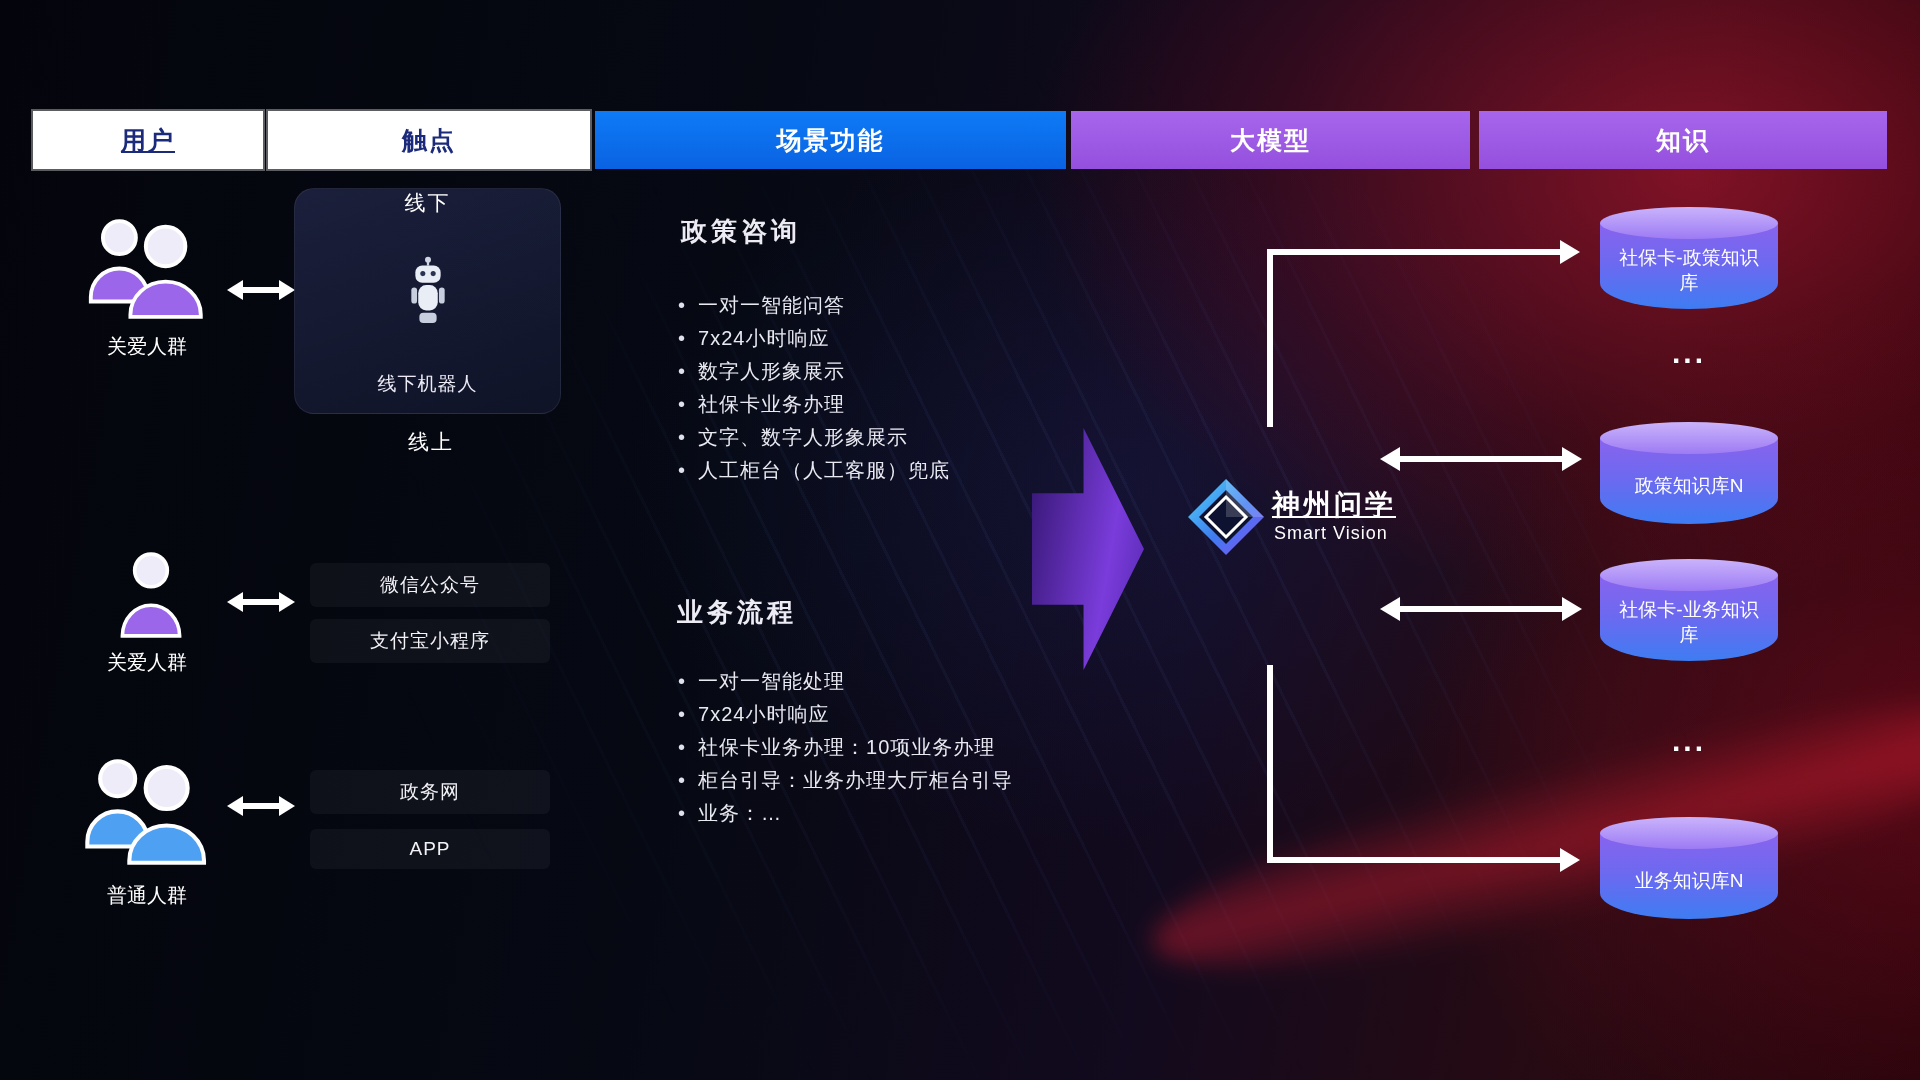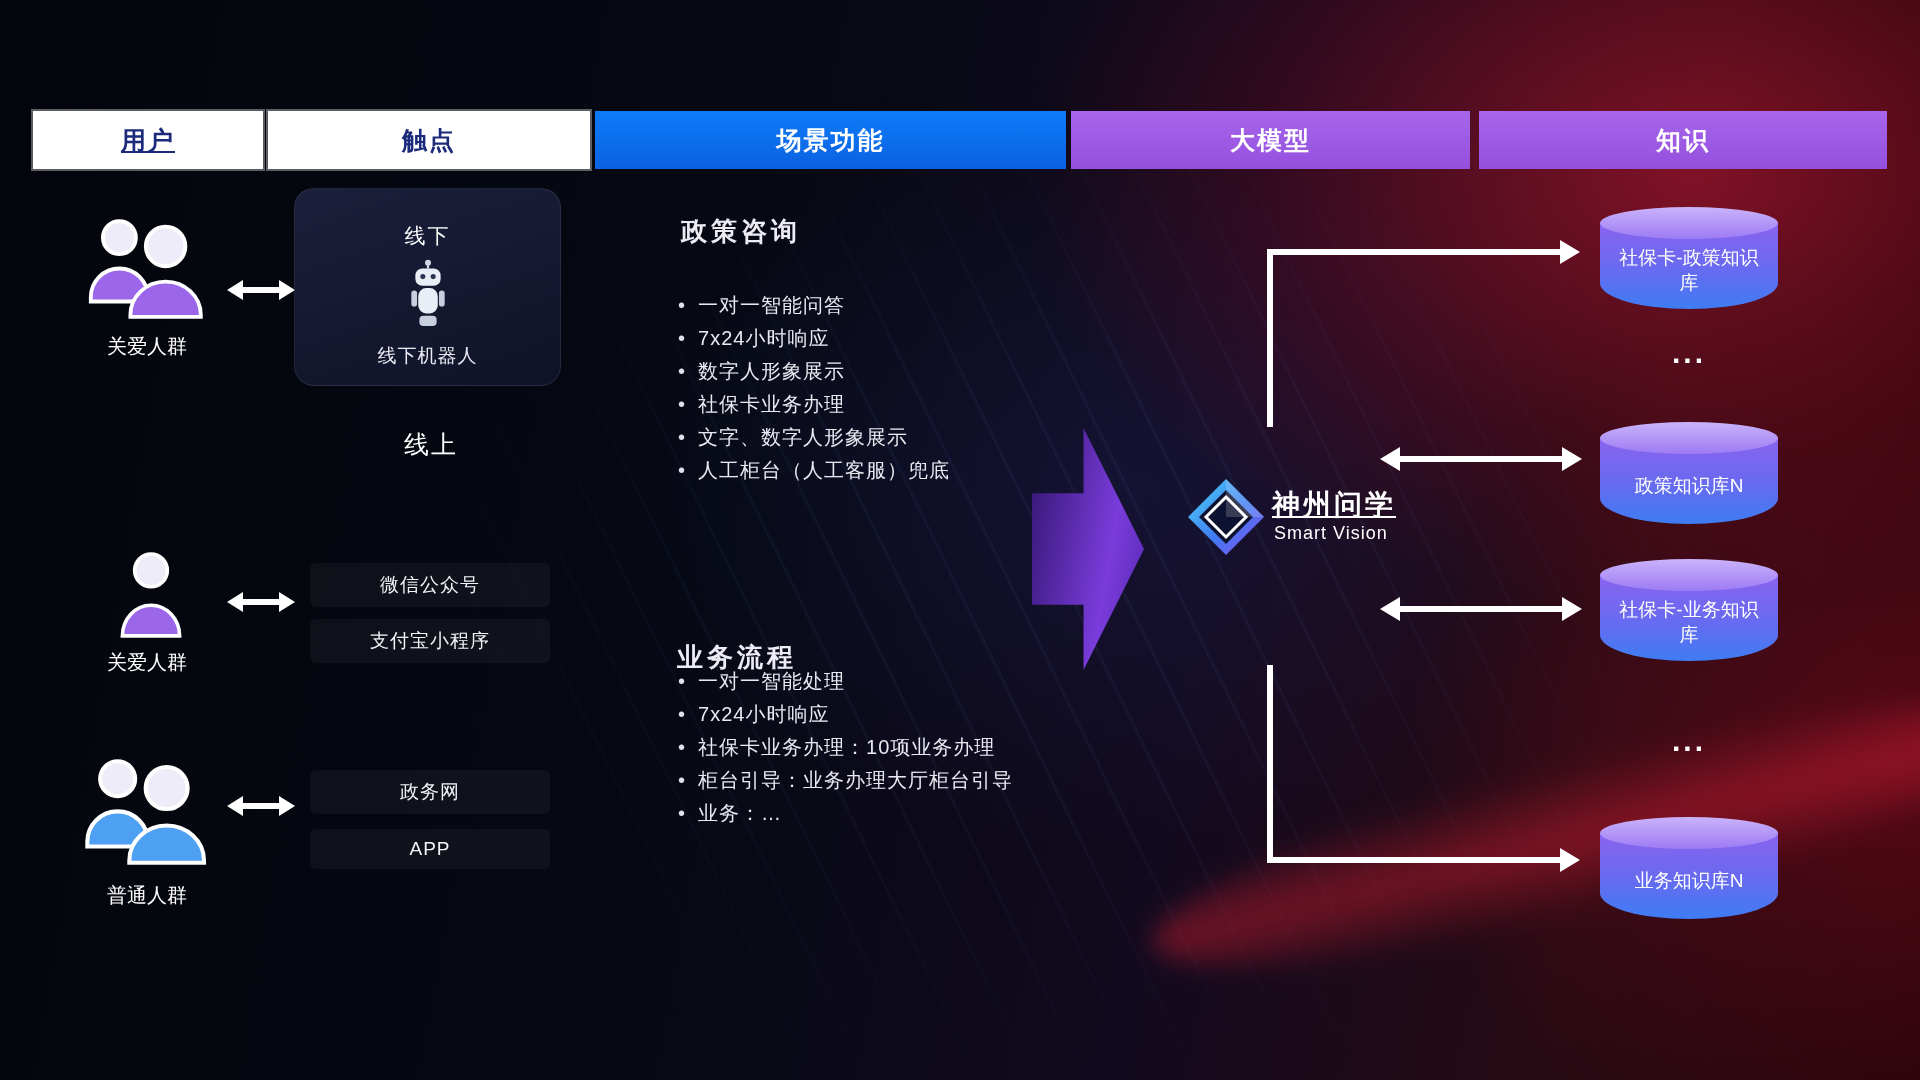--- a/index.html
+++ b/index.html
@@ -29,34 +29,34 @@
   .hdr.white{background:#ffffff;color:#1b2a7a;box-shadow:0 0 0 2px rgba(255,255,255,0.35);}
   .hdr.blue{background:linear-gradient(180deg,#0e7bf6,#0a62e2);color:#fff;}
   .hdr.purple{background:linear-gradient(180deg,#a765ec,#9450dd);color:#fff;}
   #hdr1{left:33px;width:230px;text-decoration:underline;} #hdr2{left:268px;width:322px;} #hdr3{left:595px;width:471px;}
   #hdr4{left:1071px;width:399px;} #hdr5{left:1479px;width:408px;}
   
   .user-icon{position:absolute;}
   .user-label{position:absolute;width:220px;text-align:center;color:#fff;font-size:20px;}
   .harrow{position:absolute;width:68px;height:26px;}
   
-  .robot-card{position:absolute;left:294px;top:188px;width:267px;height:198px;border-radius:20px;
+  .robot-card{position:absolute;left:294px;top:188px;width:267px;height:226px;border-radius:20px;
     background:linear-gradient(160deg, rgba(46,52,96,0.55), rgba(20,24,48,0.72));
     border:1px solid rgba(255,255,255,0.07);
     display:flex;flex-direction:column;align-items:center;justify-content:space-between;
-    padding:33px 0 16px 0;box-sizing:border-box;}
+    padding:0 0 16px 0;box-sizing:border-box;}
   .card-title{font-size:21px;color:#fff;letter-spacing:2px;}
   .card-sub{font-size:19px;color:#eceaf4;letter-spacing:1px;}
-  .online-label{position:absolute;left:331px;top:428px;width:200px;text-align:center;color:#fff;font-size:25px;letter-spacing:2px;}
+  .online-label{position:absolute;left:331px;top:428px;width:200px;text-align:center;color:#fff;font-size:21px;letter-spacing:2px;}
   .channel{position:absolute;width:240px;text-align:center;font-size:19px;color:#f2f2f7;
     padding:9px 0;background:rgba(255,255,255,0.045);border-radius:6px;letter-spacing:1px;}
   #ch1{left:310px;top:563px;} #ch2{left:310px;top:619px;} #ch3{left:310px;top:770px;} #ch4{left:310px;top:829px;}
   
   .scene-title{position:absolute;width:300px;color:#edebf3;font-size:26px;font-weight:bold;letter-spacing:4px;}
-  #st1{left:681px;top:214px;} #st2{left:677px;top:595px;margin-top:45px;}
+  #st1{left:681px;top:214px;} #st2{left:677px;top:595px;}
   .scene-list{position:absolute;left:678px;color:#e9e9f1;font-size:20px;}
   .scene-list ul{margin:0;padding:0;list-style:none;}
   .scene-list li{height:33px;line-height:33px;white-space:nowrap;letter-spacing:1px;}
   .scene-list li::before{content:"•";margin-right:12px;color:#e0e1ec;}
   #sl1{top:289px;} #sl2{top:665px;}
   
   .big-arrow{position:absolute;left:1032px;top:428px;width:112px;height:242px;
     background:linear-gradient(100deg,#33156f,#7a3cdb 65%,#5427ad);
     clip-path:polygon(0 27%,46% 27%,46% 0,100% 50%,46% 100%,46% 73%,0 73%);
     filter:drop-shadow(0 0 14px rgba(110,60,220,0.45));}

